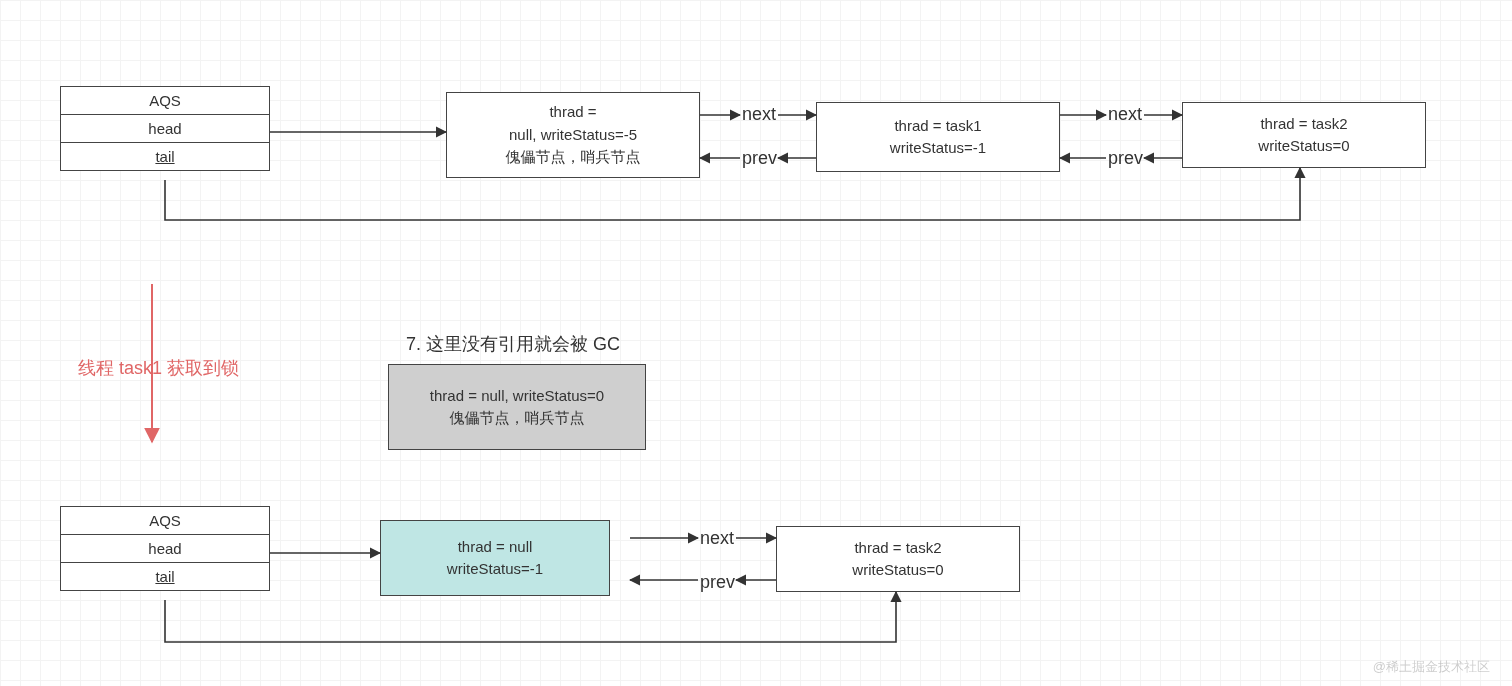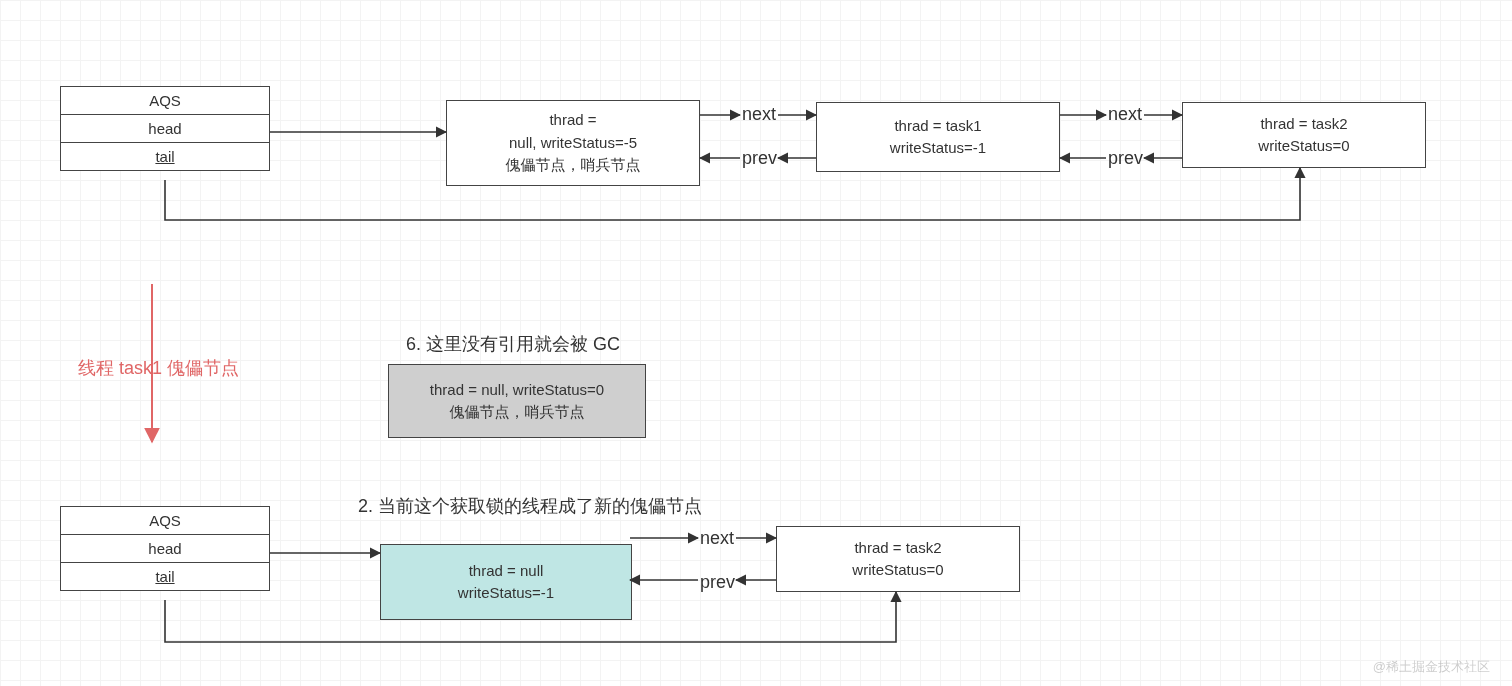--- a/index.html
+++ b/index.html
@@ -81,59 +81,58 @@
 <body>
 
 <div class="canvas">
 
   <div class="aqs-box" style="left:60px; top:86px;">
     <div class="aqs-row">AQS</div>
     <div class="aqs-row">head</div>
     <div class="aqs-row">tail</div>
   </div>
 
-  <div class="node-box" style="left:446px; top:92px; width:254px; height:86px;margin-top:8px;">
+  <div class="node-box" style="left:446px; top:92px; width:254px; height:86px;">
     <div>thrad =</div>
     <div>null, writeStatus=-5</div>
     <div>傀儡节点，哨兵节点</div>
   </div>
 
   <div class="node-box" style="left:816px; top:102px; width:244px; height:70px;">
     <div>thrad = task1</div>
     <div>writeStatus=-1</div>
   </div>
 
   <div class="node-box" style="left:1182px; top:102px; width:244px; height:66px;">
     <div>thrad = task2</div>
     <div>writeStatus=0</div>
   </div>
 
   <span class="free-label" style="left:742px; top:104px;">next</span>
   <span class="free-label" style="left:742px; top:148px;">prev</span>
   <span class="free-label" style="left:1108px; top:104px;">next</span>
   <span class="free-label" style="left:1108px; top:148px;">prev</span>
 
-  <span class="free-label red" style="left:78px; top:356px;">线程 task1 傀儡节点</span>
+  <span class="free-label red" style="left:78px; top:356px;">线程 task1 获取到锁</span>
 
-  <span class="free-label" style="left:406px; top:332px;">6. 这里没有引用就会被 GC</span>
+  <span class="free-label" style="left:406px; top:332px;">7. 这里没有引用就会被 GC</span>
 
-  <div class="node-box node-gray" style="left:388px; top:364px; width:258px; height:74px;">
+  <div class="node-box node-gray" style="left:388px; top:364px; width:258px; height:86px;">
     <div>thrad = null, writeStatus=0</div>
     <div>傀儡节点，哨兵节点</div>
   </div>
 
-  <span class="free-label" style="left:358px; top:494px;">2. 当前这个获取锁的线程成了新的傀儡节点</span>
 
   <div class="aqs-box" style="left:60px; top:506px;">
     <div class="aqs-row">AQS</div>
     <div class="aqs-row">head</div>
     <div class="aqs-row">tail</div>
   </div>
 
-  <div class="node-box node-teal" style="left:380px; top:520px; width:252px; height:76px;margin-top:24px;">
+  <div class="node-box node-teal" style="left:380px; top:520px; width:230px; height:76px;">
     <div>thrad = null</div>
     <div>writeStatus=-1</div>
   </div>
 
   <div class="node-box" style="left:776px; top:526px; width:244px; height:66px;">
     <div>thrad = task2</div>
     <div>writeStatus=0</div>
   </div>
 
   <span class="free-label" style="left:700px; top:528px;">next</span>

